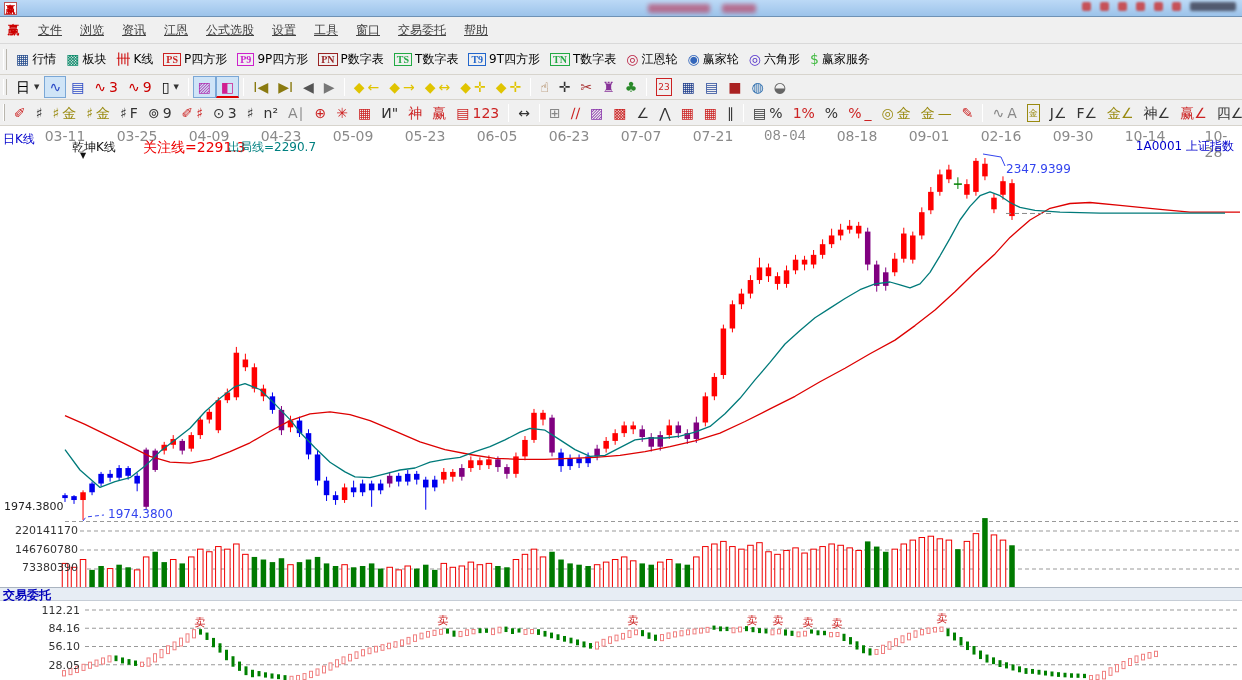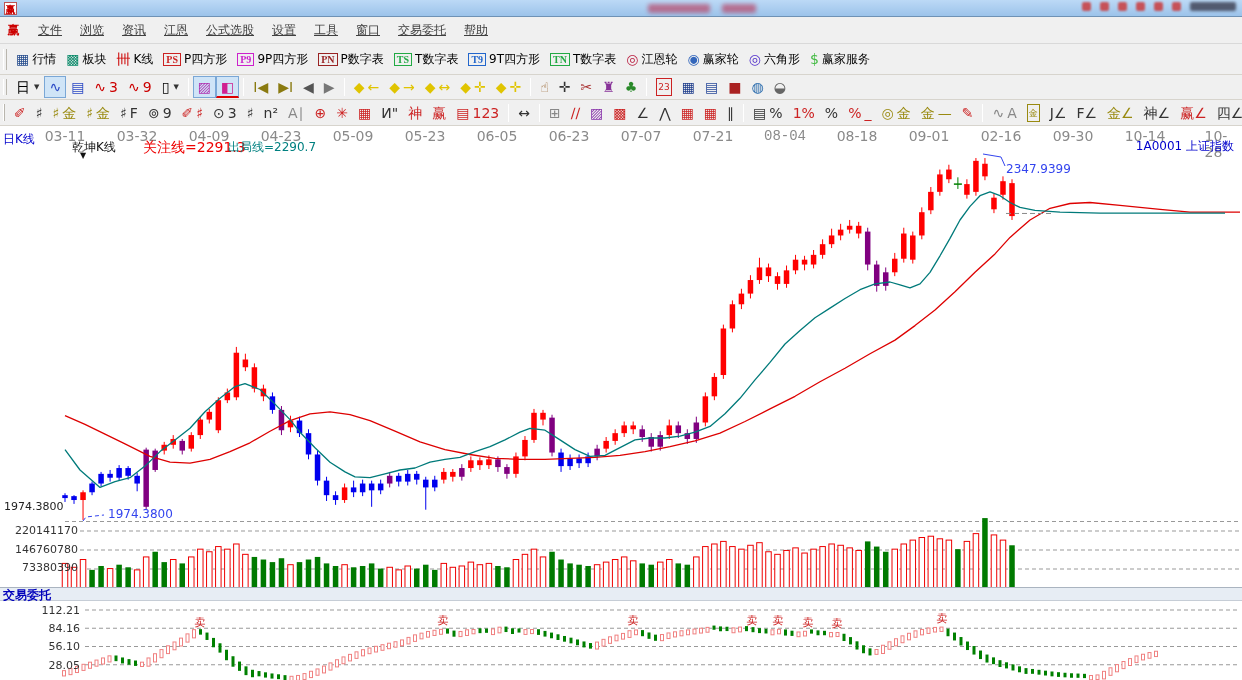--- a/index.html
+++ b/index.html
@@ -893,21 +893,21 @@
       <rect x="1115.5" y="664.6215132341146" width="3" height="7.1715087781838065" fill="#fff" stroke="#f08080" stroke-width="1"></rect>
       <rect x="1122" y="661.5063034283246" width="3" height="7.115209805789959" fill="#fff" stroke="#f08080" stroke-width="1"></rect>
       <rect x="1128.5" y="658.5787568638473" width="3" height="6.927546564477325" fill="#fff" stroke="#f08080" stroke-width="1"></rect>
       <rect x="1135" y="655.9364584261652" width="3" height="6.6422984376820295" fill="#fff" stroke="#f08080" stroke-width="1"></rect>
       <rect x="1141.5" y="654.2449870778006" width="3" height="5.691471348364644" fill="#fff" stroke="#f08080" stroke-width="1"></rect>
       <rect x="1148" y="652.5535157294358" width="3" height="5.691471348364757" fill="#fff" stroke="#f08080" stroke-width="1"></rect>
       <rect x="1154.5" y="651.2523839230015" width="3" height="5.301131806434341" fill="#fff" stroke="#f08080" stroke-width="1"></rect>
     </svg>
   <div id="datebar">
       <div class="datelbl" style="left: 65px;">03-11</div>
-      <div class="datelbl" style="left: 137px;">03-32</div>
+      <div class="datelbl" style="left: 137px;">03-25</div>
       <div class="datelbl" style="left: 209px;">04-09</div>
       <div class="datelbl" style="left: 281px;">04-23</div>
       <div class="datelbl" style="left: 353px;">05-09</div>
       <div class="datelbl" style="left: 425px;">05-23</div>
       <div class="datelbl" style="left: 497px;">06-05</div>
       <div class="datelbl" style="left: 569px;">06-23</div>
       <div class="datelbl" style="left: 641px;">07-07</div>
       <div class="datelbl" style="left: 713px;">07-21</div>
       <div class="datelbl" style="left: 785px; font-family: Liberation Mono, monospace;">08-04</div>
       <div class="datelbl" style="left: 857px;">08-18</div>

